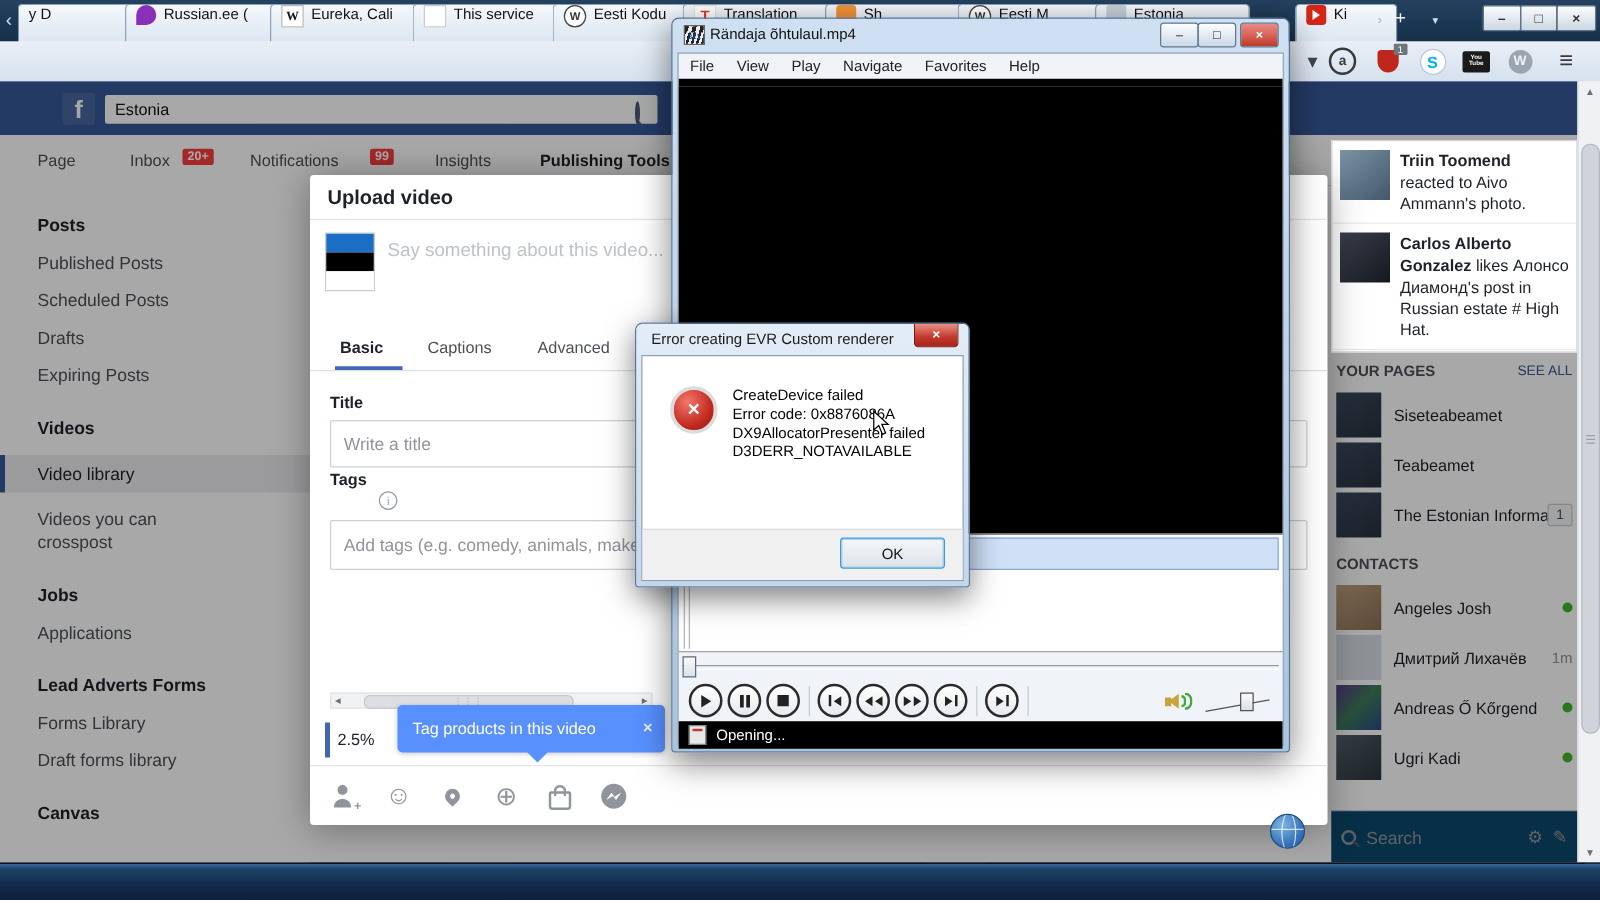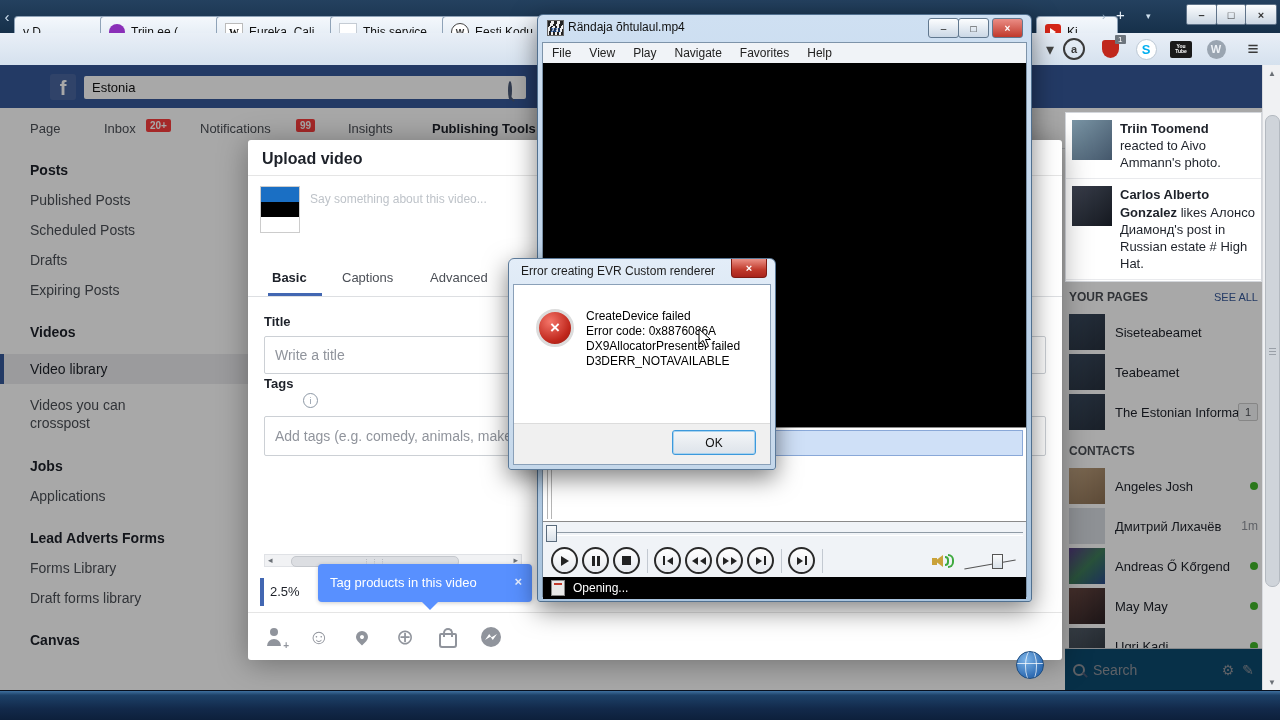--- a/index.html
+++ b/index.html
@@ -2,22 +2,22 @@
 <html><head>
 <meta charset="utf-8">
 <style>
   html,body{margin:0;padding:0;width:1280px;height:720px;overflow:hidden;background:#000;
             font-family:"Liberation Sans","DejaVu Sans",sans-serif;}
   .a{position:absolute}
   .flex{display:flex;align-items:center}
 
   
   #tabbar{left:0;top:0;width:1280px;height:33px;background:linear-gradient(#24415f,#16304a);z-index:1}
-  .tab{position:absolute;top:16px;height:30px;border-radius:4px 4px 0 0;background:linear-gradient(#f4f8fc,#dce6f1);
-       border:1px solid #8fa3b8;border-bottom:none;display:flex;align-items:center;gap:6px;padding:0 8px;
+  .tab{position:absolute;top:3px;height:30px;border-radius:4px 4px 0 0;background:linear-gradient(#f4f8fc,#dce6f1);
+       border:1px solid #8fa3b8;border-bottom:none;display:flex;gap:6px;padding:0 8px;
        font-size:12px;color:#111;overflow:hidden;white-space:nowrap}
   .tabscroll{position:absolute;left:0;top:0;width:14px;height:33px;color:#cfe0ef;font-size:15px;
              display:flex;align-items:center;justify-content:center}
   .fav{width:16px;height:16px;flex:0 0 16px;display:flex;align-items:center;justify-content:center;font-size:10px}
   .fav-purple{background:#8a2fb8;border-radius:50% 50% 50% 0}
   .fav-wiki{background:#fff;border:1px solid #bbb;color:#111;font-family:"Liberation Serif",serif;font-weight:bold}
   .fav-white{background:#fff;border:1px solid #c5ccd4}
   .fav-wcirc{background:#fff;border:1px solid #444;border-radius:50%;color:#333;font-weight:bold;font-size:9px}
   .fav-redT{background:#fff;border:1px solid #e5e5e5;color:#e03c31;font-weight:bold;font-size:12px}
   .fav-orange{background:#f09238;border-radius:3px}
@@ -59,21 +59,21 @@
   #fblogo{left:50px;top:9px;width:26px;height:26px;border-radius:3px;background:#4a67a0;color:#fff;
           font-weight:bold;font-size:20px;display:flex;align-items:flex-end;justify-content:center;line-height:24px}
   #fbsearch{left:84px;top:11px;width:434px;height:23px;background:#fff;border-radius:2px;display:flex;align-items:center;
             font-size:13px;color:#111;padding-left:8px}
   .mag{width:8px;height:8px;border:2px solid #4b5a77;border-radius:50%;position:relative}
   .mag::after{content:"";position:absolute;width:6px;height:2px;background:#4b5a77;transform:rotate(45deg);right:-5px;bottom:-2px}
   #fbnav{left:0;top:43px;width:1262px;height:40px;background:#fff;border-bottom:1px solid #dadde1;font-size:13px;color:#4b4f56}
   .fbnav-item{position:absolute;top:13px}
   .fbbadge{position:absolute;top:11px;background:#fa3e3e;color:#fff;font-size:10px;font-weight:bold;
            border-radius:2px;padding:1px 4px}
-  #fbsidebar{left:0;top:73px;width:248px;height:542px;padding:24px 0 18px 30px;box-sizing:border-box;background:#fff}
+  #fbsidebar{left:0;top:83px;width:248px;height:542px;padding:24px 0 18px 30px;box-sizing:border-box;background:#fff}
   .sb-h{font-weight:bold;font-size:14px;color:#1d2129;margin:26px 0 14px}
   .sb-h.first{margin-top:0}
   .sb-i{font-size:14px;color:#4b4f56;margin-bottom:14px}
   .sb-sel{margin:2px 0 12px -30px;padding:7px 0 7px 26px;background:#ececee;border-left:4px solid #365899;color:#1d2129}
   .sb-wrap{width:140px;line-height:1.3}
 
   
   #rightdim{left:1065px;top:217px;width:197px;height:366px;background:#fff;font-size:13px;color:#1d2129}
   .rd-head{display:flex;justify-content:space-between;align-items:center;margin:8px 4px 8px 4px;
            font-size:12px;font-weight:bold;color:#4b4f56}
@@ -108,21 +108,21 @@
           display:flex;align-items:center;justify-content:center;flex-direction:column;gap:2px}
   #vthumb i{display:block;width:7px;height:1px;background:#9aa0a8}
 
   
   #dlg{left:248px;top:140px;width:814px;height:520px;background:#fff;border-radius:3px;z-index:3;
        box-shadow:0 3px 30px rgba(0,0,0,.35);font-size:13px;color:#1d2129}
   #dlg-h{position:absolute;left:0;top:0;right:0;height:36px;border-bottom:1px solid #e5e5e5;
          font-weight:bold;font-size:16px;padding:10px 0 0 14px;box-sizing:border-box}
   #flag{position:absolute;left:12px;top:46px;width:38px;height:45px;border:1px solid #ccc}
   #flag i{display:block;width:100%;height:15px}
-  #dlg-desc{position:absolute;left:62px;top:52px;color:#bec3c9;font-size:12px}
+  #dlg-desc{position:absolute;left:62px;top:52px;color:#bec3c9;font-size:15px}
   #dlg-tabs{position:absolute;left:0;top:122px;right:0;height:34px;border-bottom:1px solid #dddfe2}
   .dtab{position:absolute;top:8px;font-size:13px;color:#4b4f56}
   .dtab.on{color:#1d2129;font-weight:bold}
   #tabline{position:absolute;left:20px;bottom:0;width:54px;height:3px;background:#4267b2}
   .dlabel{position:absolute;font-weight:bold;font-size:13px}
   .dinput{position:absolute;left:16px;right:16px;border:1px solid #ccd0d5;border-radius:2px;background:#fff;
           font-size:14px;color:#90949c;display:flex;align-items:center;padding-left:10px;box-sizing:border-box;
           white-space:nowrap;overflow:hidden}
   #hscroll{position:absolute;left:16px;top:414px;width:258px;height:13px;background:#f1f2f4;border:1px solid #e0e2e6;
            display:flex;align-items:center;box-sizing:border-box}
@@ -292,21 +292,21 @@
 </head>
 <body>
 
 <div id="tabbar" class="a">
   <div class="tabscroll">‹</div>
   <div class="tab" style="left:14px;width:84px">
       <span>y D</span>
     </div>
   <div class="tab" style="left:100px;width:114px">
       <span class="fav fav-purple"></span>
-      <span>Triin.ee (</span>
+      <span>Russian.ee (</span>
     </div>
   <div class="tab" style="left:216px;width:112px">
       <span class="fav fav-wiki">W</span>
       <span>Eureka, Cali</span>
     </div>
   <div class="tab" style="left:330px;width:110px">
       <span class="fav fav-white"></span>
       <span>This service</span>
     </div>
   <div class="tab" style="left:442px;width:102px">
@@ -434,25 +434,20 @@
       <div class="dotg"></div>
     </div>
     <div class="ctrow">
       <div class="avatar" style="background:#d8dce2"></div>
       <div class="pgname">Дмитрий Лихачёв</div>
       <div class="tmin">1m</div>
     </div>
     <div class="ctrow">
       <div class="avatar" style="background:linear-gradient(135deg,#5b3f8a,#3f7d5a,#2a4a8a)"></div>
       <div class="pgname">Andreas Ő Kőrgend</div>
-      <div class="dotg"></div>
-    </div>
-    <div class="ctrow">
-      <div class="avatar" style="background:linear-gradient(135deg,#6a4a44,#2a1f22)"></div>
-      <div class="pgname">May May</div>
       <div class="dotg"></div>
     </div>
     <div class="ctrow">
       <div class="avatar" style="background:linear-gradient(135deg,#55606c,#2c333b)"></div>
       <div class="pgname">Ugri Kadi</div>
       <div class="dotg"></div>
     </div>
   </div>
   <div id="chatsearch" class="a">
     <span class="mag" style="border-color:#90949c"></span>

